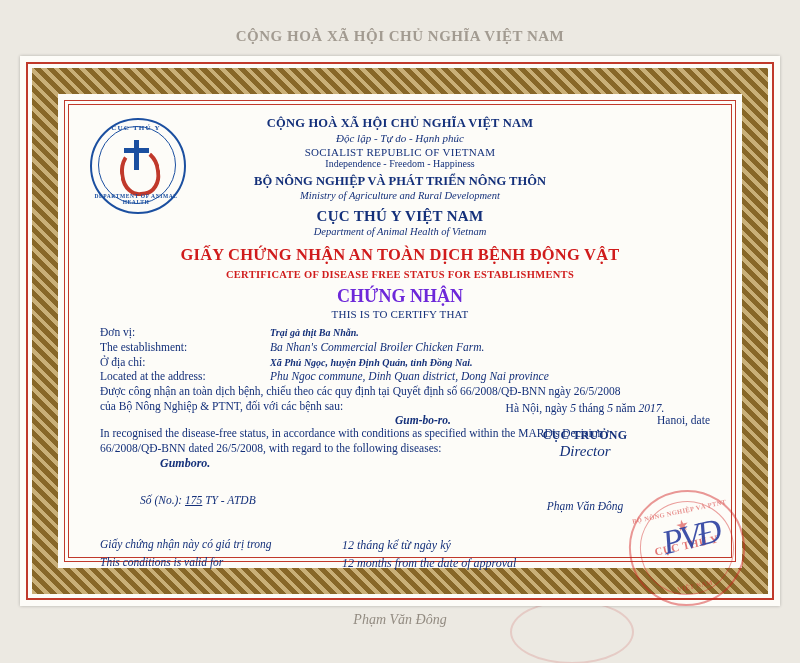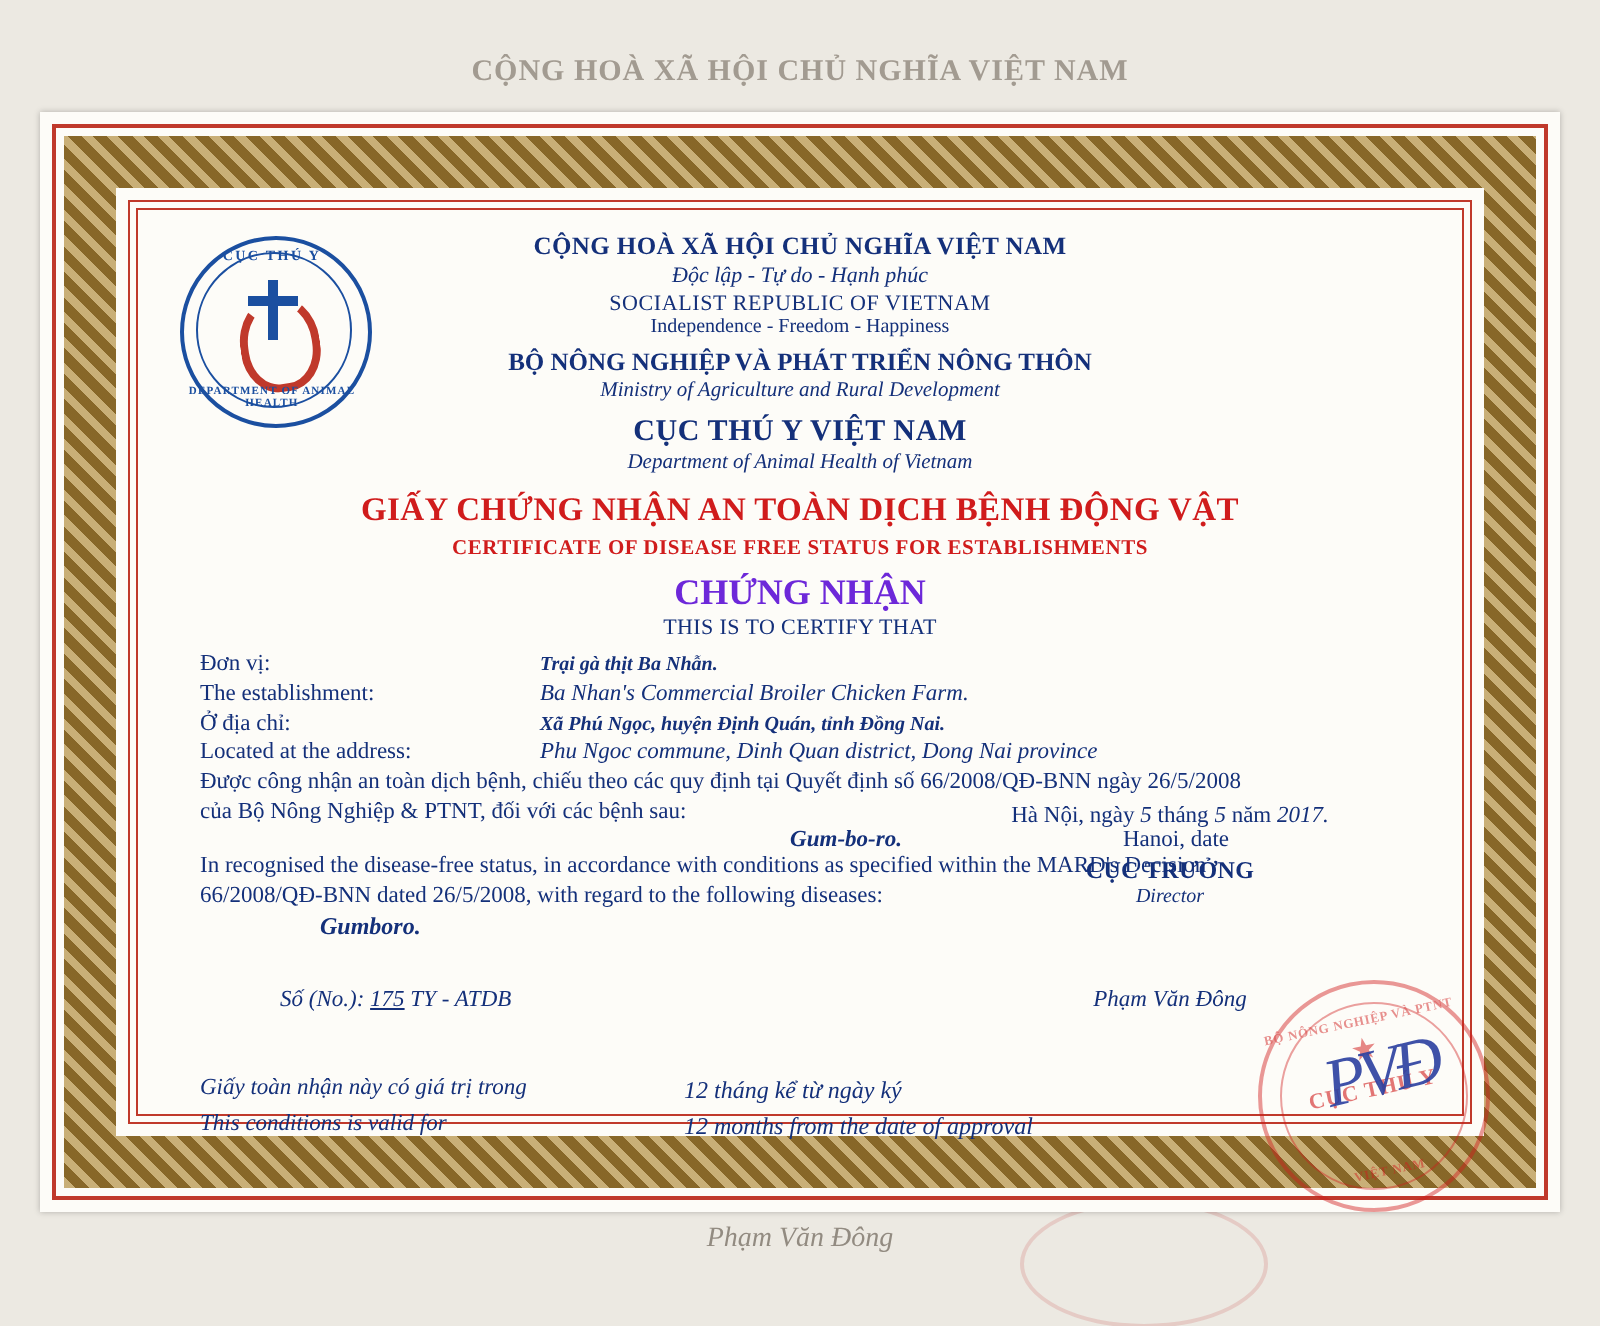--- a/index.html
+++ b/index.html
@@ -311,32 +311,32 @@
     color: #14307a;
   }
   .date-vn .hw {
     font-family: "Liberation Serif", serif;
     font-style: italic;
     color: #14307a;
   }
   .date-en {
     font-size: 11.5px;
     color: #14307a;
-    text-align: center;
+    text-align: right;
     padding-left: 6px;
   }
   .cuc-truong {
     font-size: 12px;
     font-weight: bold;
     color: #14307a;
     margin-top: 2px;
     letter-spacing: 0.2px;
   }
   .director {
-    font-size: 10px;
+    font-size: 15px;
     font-style: italic;
     color: #14307a;
   }
   .signer {
     font-size: 11.5px;
     font-style: italic;
     color: #14307a;
     margin-top: 40px;
   }
 
@@ -556,19 +556,19 @@
       <div class="arcb">VIỆT NAM</div>
     </div>
     <div class="signature">PVĐ</div>
 
     <div class="no-row">
       <span>Số (No.):</span>
       <span class="hw">175</span>
       <span>TY - ATDB</span>
     </div>
 
-    <div class="valid-vn">Giấy toàn nhận này có giá trị trong</div>
+    <div class="valid-vn">Giấy chứng nhận này có giá trị trong</div>
     <div class="valid-en">This conditions is valid for</div>
     <div class="valid-val-vn">12 tháng kể từ ngày ký</div>
     <div class="valid-val-en">12 months from the date of approval</div>
 
   </div>
 </div>
 
 </body></html>

